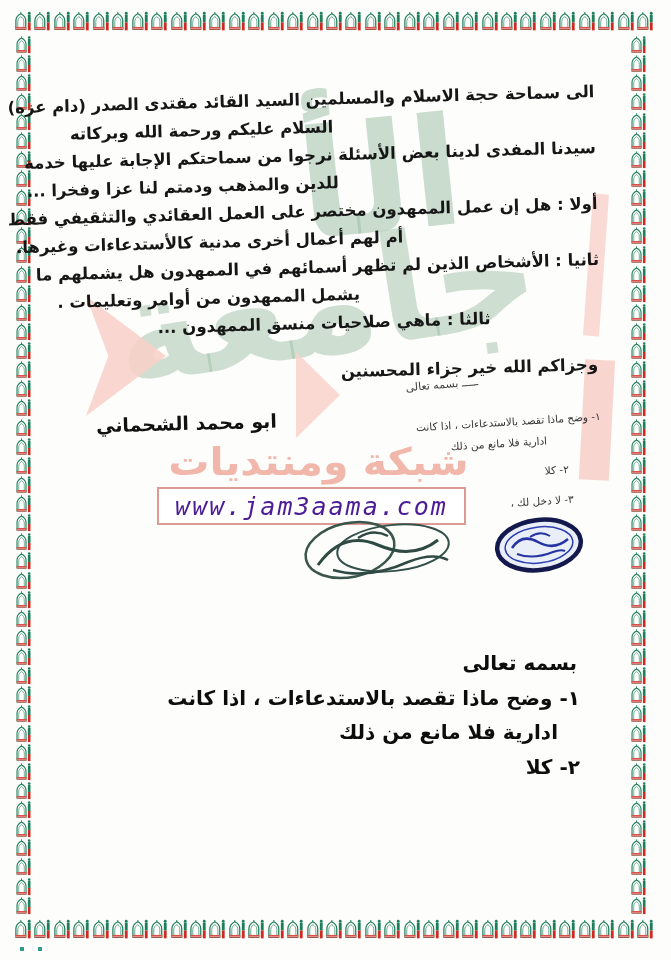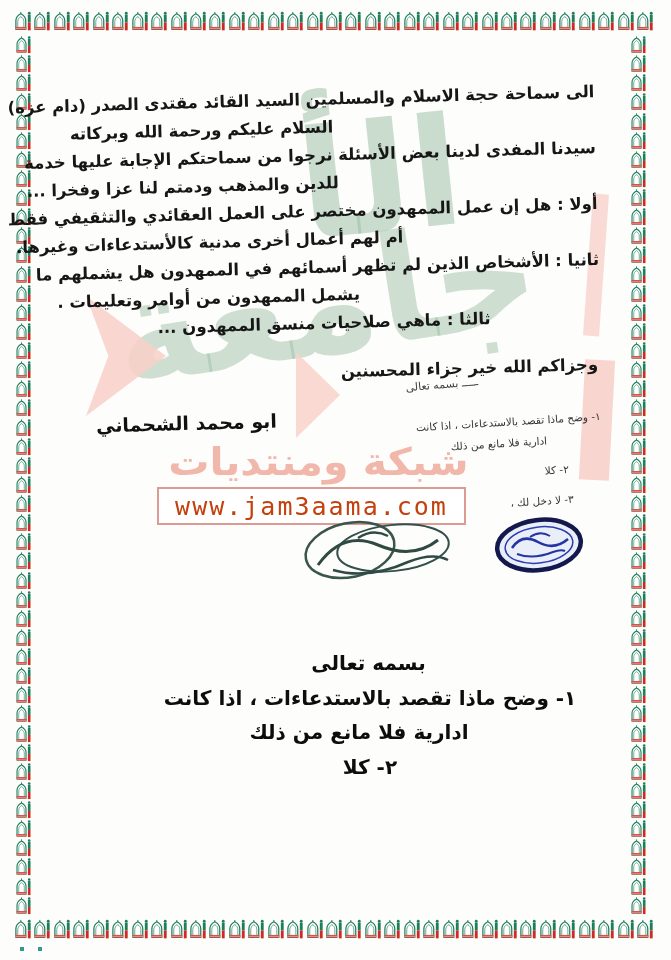--- a/index.html
+++ b/index.html
@@ -33,21 +33,21 @@
   #pink-band-2  { left:582px; top:360px; width:30px;  height:120px; background:#f7cfc7; transform:rotate(3deg); }
   #wm-network {
     left:150px; top:440px; width:312px; font-size:38px; text-align:center;
     color:#f2b7ab; direction:rtl; transform:scaleX(1.08); transform-origin:left;
   }
   #wm-url-box {
     position:absolute; left:157px; top:487px; width:305px; height:34px;
     background:#ffffff; border:2px solid #dc9c94; display:flex; align-items:center; justify-content:center;
   }
   #wm-url-box span {
-    font-family:"DejaVu Sans Mono", monospace; font-size:25px; letter-spacing:2px; color:#c2410c;
+    font-family:"DejaVu Sans Mono", monospace; font-size:25px; letter-spacing:2px; color:#4c1d95;font-style:italic;
   }
 
   
   #letter {
     position:absolute; left:60px; top:78px; width:534px;
     direction:rtl; text-align:right; transform:rotate(-1.6deg); transform-origin:top right;
     font-weight:bold; font-size:16.5px; line-height:28px; color:#161616;
   }
   #letter .line { white-space:nowrap; }
   #letter .ind-2 { padding-left:0; padding-right:262px; }
@@ -80,21 +80,21 @@
   
   #green-seal { position:absolute; left:288px; top:510px; }
   #blue-stamp { position:absolute; left:492px; top:515px; }
 
   
   #reply {
     position:absolute; left:160px; top:646px; width:420px;
     direction:rtl; text-align:right; font-weight:bold; font-size:20px; line-height:34.5px;
     color:#0d0d0d;
   }
-  #reply .rline { white-space:nowrap;text-align:center; }
+  #reply .rline { white-space:nowrap; }
   #reply .r0 { padding-right:3px; }
   #reply .r2 { padding-right:22px; }
 </style>
 </head>
 <body>
 
 <div id="page">
 
   <div id="border-top" class="border-row">
       <svg viewBox="0 0 19 22" xmlns="http://www.w3.org/2000/svg" class="motif">

